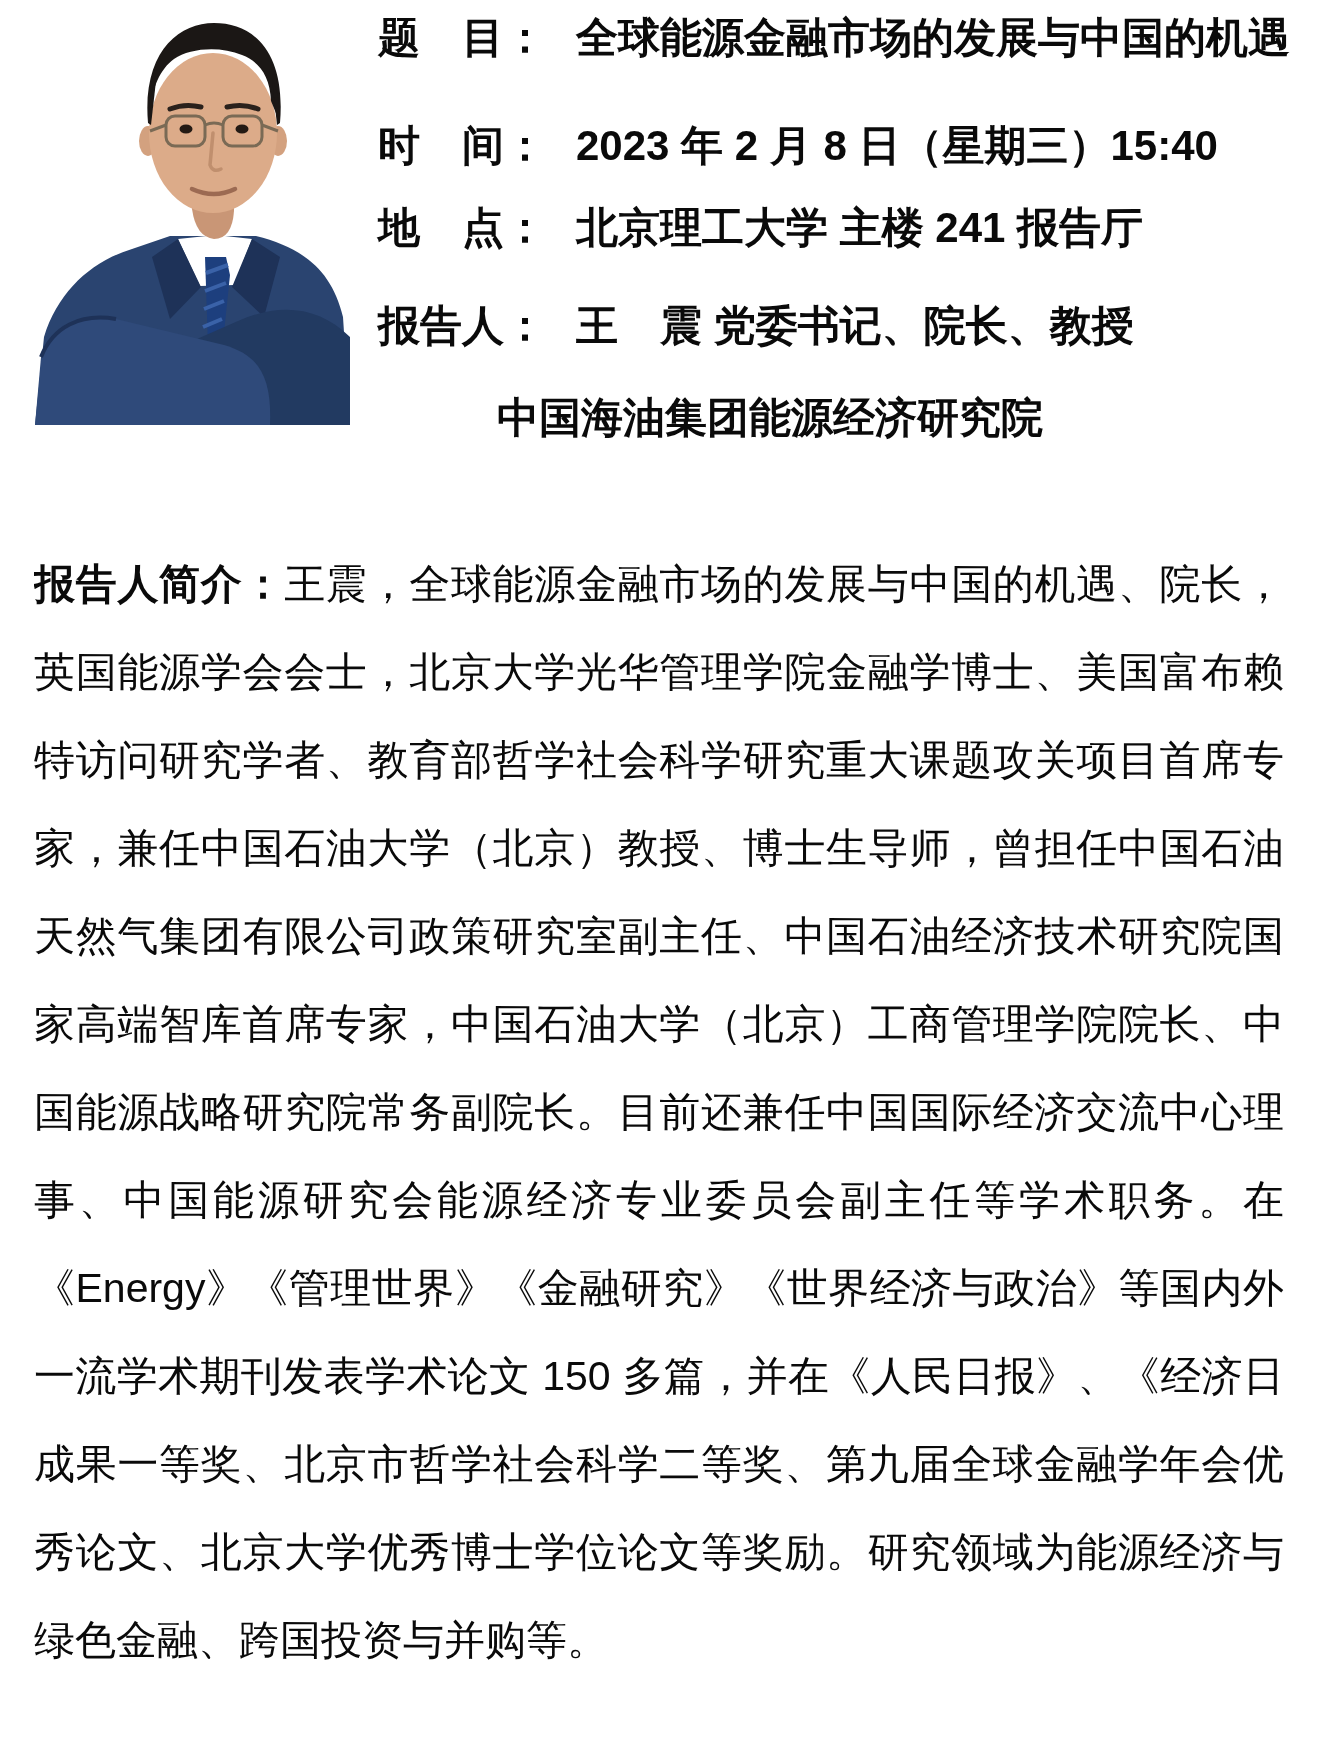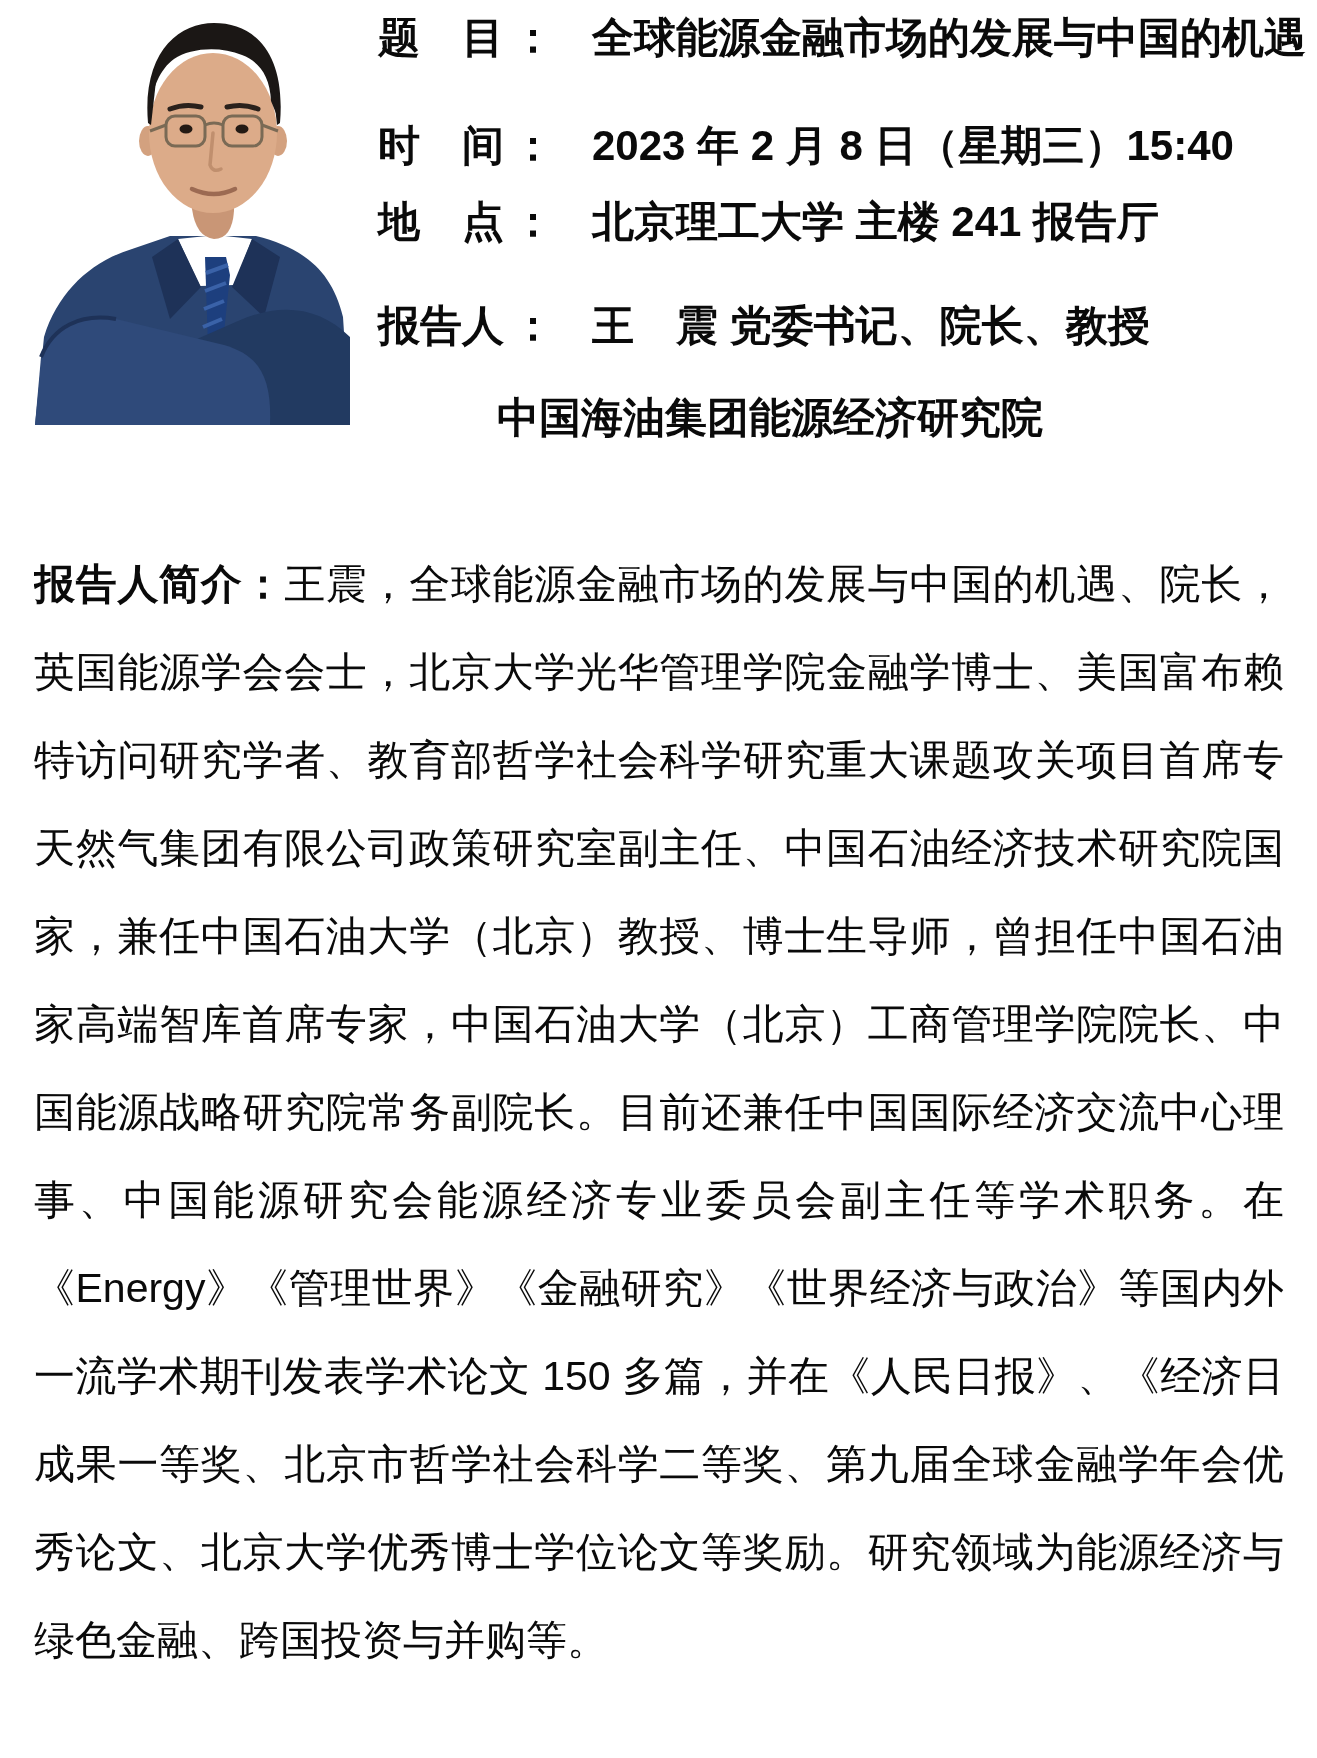--- a/index.html
+++ b/index.html
@@ -29,35 +29,34 @@
     font-weight:700;
     font-size:42px;
     line-height:52px;
   }
   .hdr-row{
     position:absolute;
     left:0;
     white-space:nowrap;
     display:flex;
     align-items:baseline;
-    gap:8px;
   }
   .hdr-row .lbl{
     display:inline-block;
     min-width:126px;
     white-space:pre;
   }
   .hdr-row .colon{
     display:inline-block;
     margin-right:30px;
   }
   .hdr-row .val{white-space:pre;}
   .hdr-row.r1{top:12px;}
   .hdr-row.r2{top:120px;}
-  .hdr-row.r3{top:196px;text-align:center;}
+  .hdr-row.r3{top:202px;text-align:center;}
   .hdr-row.r4{top:300px;text-align:right;}
   .hdr-row.r5{top:392px; margin-left:119px;}
 
   
   .bio{
     position:absolute;
     left:34px; top:540px;
     width:1250px;
     font-size:41px;
     line-height:88px;
@@ -157,22 +156,22 @@
     </div>
     <div class="hdr-row r5">
       <span class="val">中国海油集团能源经济研究院</span>
     </div>
   </div>
 
   <div class="bio">
     <div class="bio-line"><span class="intro">报告人简介：</span><span>王震，全球能源金融市场的发展与中国的机遇、院长，</span></div>
     <div class="bio-line">英国能源学会会士，北京大学光华管理学院金融学博士、美国富布赖</div>
     <div class="bio-line">特访问研究学者、教育部哲学社会科学研究重大课题攻关项目首席专</div>
+    <div class="bio-line">家，兼任中国石油大学（北京）教授、博士生导师，曾担任中国石油</div>
     <div class="bio-line">天然气集团有限公司政策研究室副主任、中国石油经济技术研究院国</div>
-    <div class="bio-line">家，兼任中国石油大学（北京）教授、博士生导师，曾担任中国石油</div>
     <div class="bio-line">家高端智库首席专家，中国石油大学（北京）工商管理学院院长、中</div>
     <div class="bio-line">国能源战略研究院常务副院长。目前还兼任中国国际经济交流中心理</div>
     <div class="bio-line">事、中国能源研究会能源经济专业委员会副主任等学术职务。在</div>
     <div class="bio-line">《Energy》《管理世界》《金融研究》《世界经济与政治》等国内外</div>
     <div class="bio-line">一流学术期刊发表学术论文 150 多篇，并在《人民日报》、《经济日</div>
     <div class="bio-line">成果一等奖、北京市哲学社会科学二等奖、第九届全球金融学年会优</div>
     <div class="bio-line">秀论文、北京大学优秀博士学位论文等奖励。研究领域为能源经济与</div>
     <div class="bio-line last">绿色金融、跨国投资与并购等。</div>
   </div>
 

